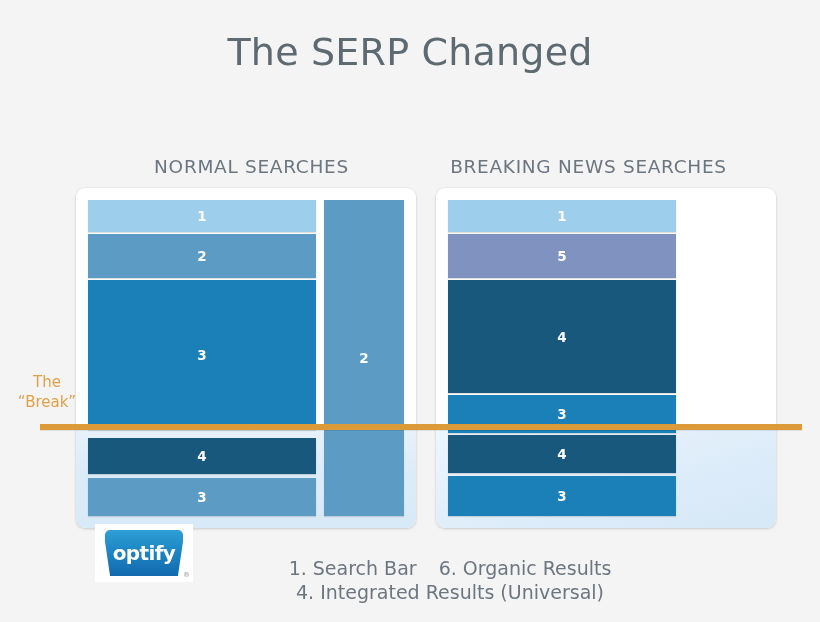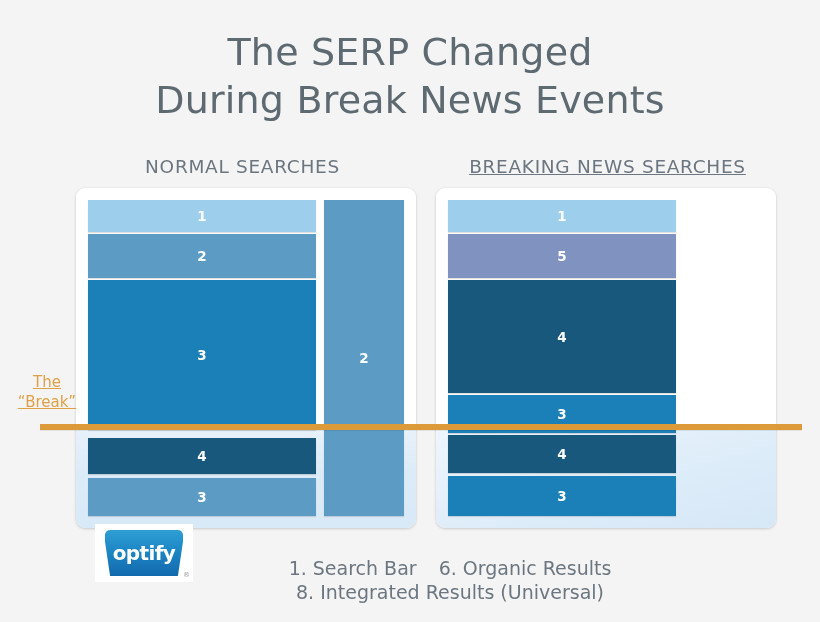--- a/index.html
+++ b/index.html
@@ -33,22 +33,22 @@
   
   .col-heading {
     position: absolute;
     top: 156px;
     color: #6b7680;
     font-size: 18.5px;
     letter-spacing: 0.7px;
     font-weight: 400;
     text-align: center;
   }
-  #heading-normal { left: 70px; width: 345px; }
-  #heading-breaking { left: 435px; width: 345px; text-decoration: underline; }
+  #heading-normal { left: 79px; width: 345px; }
+  #heading-breaking { left: 416px; width: 345px; }
 
   
   .panel {
     position: absolute;
     top: 188px;
     width: 340px;
     height: 340px;
     background: #ffffff;
     border-radius: 9px;
     box-shadow: 0 1px 3px rgba(0,0,0,0.16), 0 0 0 0.5px rgba(0,0,0,0.03);
@@ -95,21 +95,20 @@
   }
   #fold-label {
     position: absolute;
     left: 14px;
     top: 372px;
     width: 66px;
     text-align: center;
     color: #e0a047;
     font-size: 15px;
     line-height: 20px;
-    text-decoration: underline;
   }
   #fold-label .fl { display: block; }
 
   
   #logo-box {
     position: absolute;
     left: 95px;
     top: 524px;
     width: 98px;
     height: 58px;
@@ -162,21 +161,20 @@
     justify-content: center;
     white-space: nowrap;
   }
   .legend-item { margin: 0 11px; }
 </style>
 </head>
 <body>
 
 <div id="title-block">
   <span class="tline">The SERP Changed</span>
-  <span class="tline">During Break News Events</span>
 </div>
 
 <div class="col-heading" id="heading-normal">NORMAL SEARCHES</div>
 <div class="col-heading" id="heading-breaking">BREAKING NEWS SEARCHES</div>
 
 <div class="panel" id="panel-normal">
   <div class="panel-fold-tint"></div>
   <div id="normal-bars">
       <div class="bar" style="left: 12px; top: 12px; width: 228px; height: 32px; background: rgb(157, 207, 236);">
         <span>1</span>
@@ -235,15 +233,15 @@
   </div>
   <span id="logo-reg">®</span>
 </div>
 
 <div id="legend">
   <div class="legend-row" id="legend-row-1">
       <span class="legend-item">1. Search Bar</span>
       <span class="legend-item">6. Organic Results</span>
     </div>
   <div class="legend-row" id="legend-row-2">
-      <span class="legend-item">8. Integrated Results (Universal)</span>
+      <span class="legend-item">4. Integrated Results (Universal)</span>
     </div>
 </div>
 
 </body></html>

